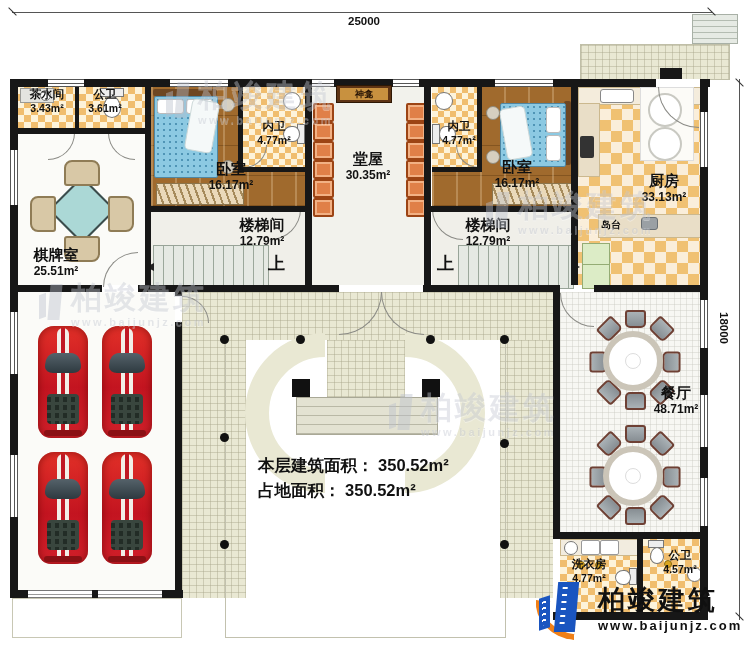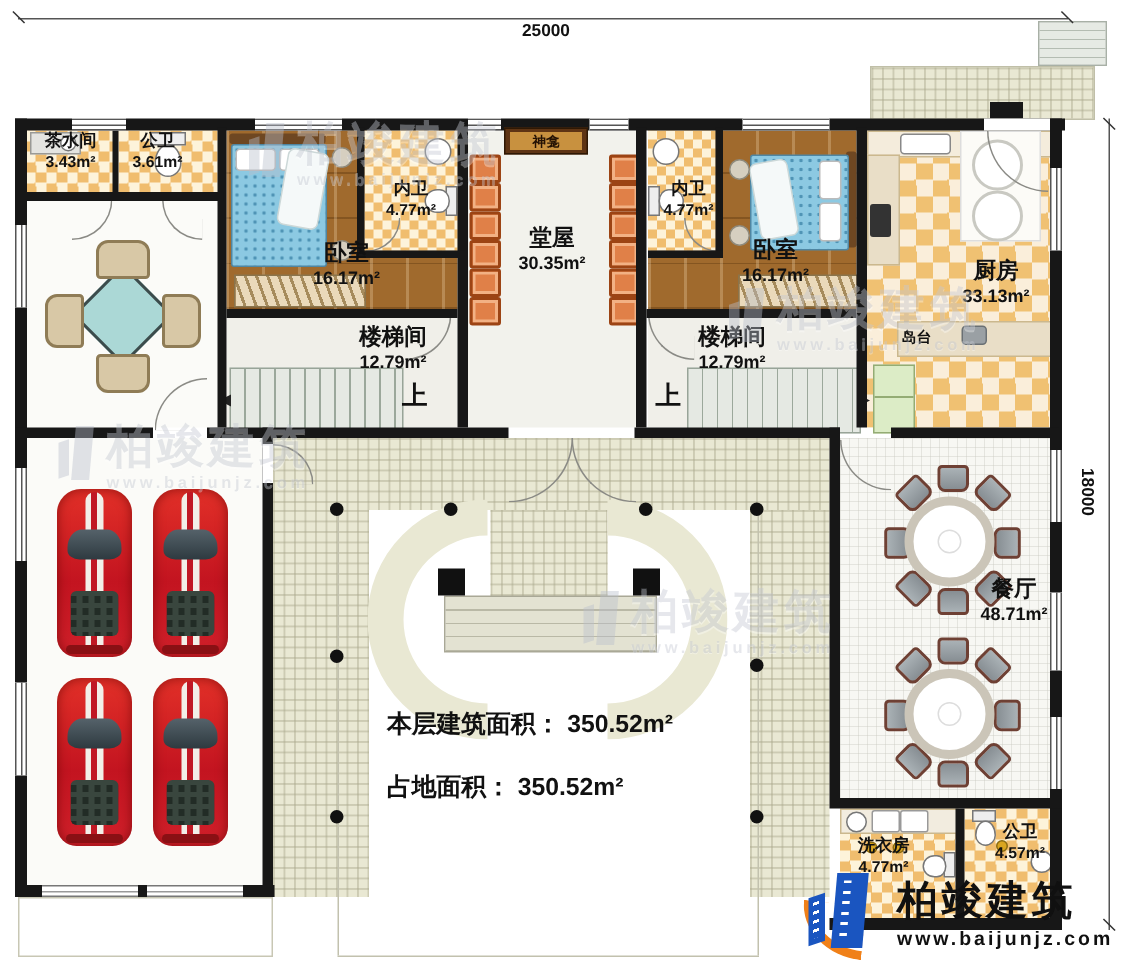--- a/index.html
+++ b/index.html
@@ -84,21 +84,21 @@
   .wm .g1{left:1px;top:12px;width:7px;height:24px;transform:skewY(-18deg)}
   .wm .g2{left:11px;top:2px;width:12px;height:36px;transform:skewX(-5deg)}
   .wm .tcol{display:flex;flex-direction:column;line-height:1}
   .wm .big{font-size:31px;font-weight:900;color:#c4c8d2;letter-spacing:3px;text-shadow:0 1px 0 rgba(255,255,255,.8)}
   .wm .url{margin-top:4px;font-size:11px;font-weight:bold;color:#c4c8d2;letter-spacing:2.5px;text-shadow:0 1px 0 rgba(255,255,255,.8)}
   
   #titleblock{position:absolute;left:196px;top:452px;width:316px;z-index:50}
   #titlerow{display:flex;align-items:baseline;gap:16px;border-bottom:2px solid #111;padding:0 4px 7px 4px;margin-left:40px;width:250px}
   #titletext{font-size:33px;font-weight:900;letter-spacing:2px}
   #titlescale{font-size:29px;font-weight:500;letter-spacing:1px}
-  .tline{font-size:16.5px;font-weight:bold;margin:20px 0 0 62px;white-space:nowrap}
+  .tline{font-size:16.5px;font-weight:bold;margin:3px 0 0 62px;white-space:nowrap}
   
   #logo{position:absolute;left:536px;top:580px;width:205px;z-index:50;display:flex;align-items:center;gap:8px}
   .lmark{position:relative;width:54px;height:58px;flex:none}
   .lmark i{position:absolute;display:block}
   .lm-wing{left:3px;top:17px;width:11px;height:32px;background:#1a55c0;transform:skewY(-18deg)}
   .lm-wing b{position:absolute;left:3px;top:4px;width:4px;height:24px;background:repeating-linear-gradient(#fff 0 2px,transparent 2px 6px)}
   .lm-tower{left:20px;top:2px;width:21px;height:50px;background:#1a55c0;transform:skewX(-5deg)}
   .lm-tower b{position:absolute;left:5px;top:5px;width:5px;height:40px;background:repeating-linear-gradient(#fff 0 2px,transparent 2px 7px)}
   .lm-swoosh{left:-2px;top:22px;width:36px;height:30px;border:6px solid #f08018;border-top:none;border-right:none;border-radius:0 0 0 130%;transform:rotate(6deg)}
   .ltext{display:flex;flex-direction:column;line-height:1}
@@ -354,20 +354,24 @@
   <div class="dim" style="left:700px;top:322px;width:48px;transform:rotate(90deg)">18000</div>
 
   <div class="rlabel sm" style="left:14px;top:88px;width:66px">
     <div class="rname">茶水间</div>
     <div class="rarea">3.43m²</div>
   </div>
   <div class="rlabel sm" style="left:80px;top:88px;width:50px">
     <div class="rname">公卫</div>
     <div class="rarea">3.61m²</div>
   </div>
+  <div class="rlabel" style="left:20px;top:246px;width:72px">
+    <div class="rname">棋牌室</div>
+    <div class="rarea">25.51m²</div>
+  </div>
   <div class="rlabel" style="left:196px;top:160px;width:70px">
     <div class="rname">卧室</div>
     <div class="rarea">16.17m²</div>
   </div>
   <div class="rlabel sm" style="left:243px;top:120px;width:62px">
     <div class="rname">内卫</div>
     <div class="rarea">4.77m²</div>
   </div>
   <div class="rlabel" style="left:330px;top:150px;width:76px">
     <div class="rname">堂屋</div>

